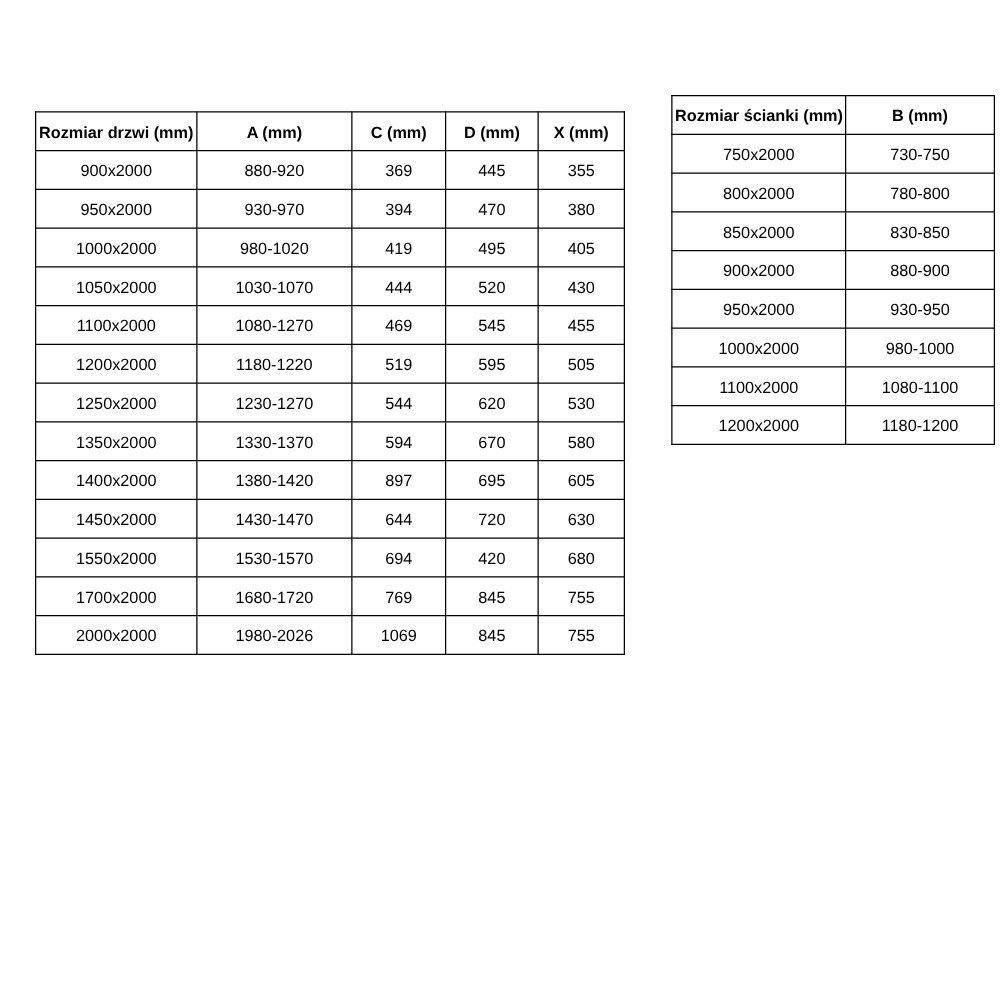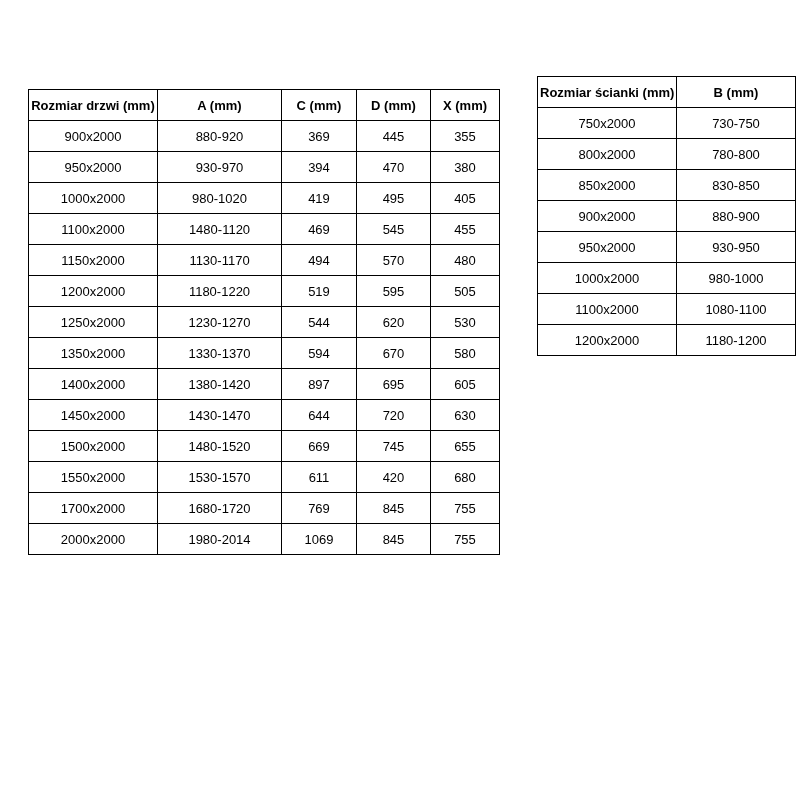--- a/index.html
+++ b/index.html
@@ -94,32 +94,32 @@
           <td>380</td>
         </tr>
         <tr>
           <td>1000x2000</td>
           <td>980-1020</td>
           <td>419</td>
           <td>495</td>
           <td>405</td>
         </tr>
         <tr>
+          <td>1050x2000</td>
+          <td>1030-1070</td>
+          <td>444</td>
+          <td>520</td>
+          <td>430</td>
+        </tr>
+        <tr>
           <td>1100x2000</td>
-          <td>1480-1120</td>
+          <td>1080-1270</td>
           <td>469</td>
           <td>545</td>
           <td>455</td>
-        </tr>
-        <tr>
-          <td>1150x2000</td>
-          <td>1130-1170</td>
-          <td>494</td>
-          <td>570</td>
-          <td>480</td>
         </tr>
         <tr>
           <td>1200x2000</td>
           <td>1180-1220</td>
           <td>519</td>
           <td>595</td>
           <td>505</td>
         </tr>
         <tr>
           <td>1250x2000</td>
@@ -143,43 +143,36 @@
           <td>605</td>
         </tr>
         <tr>
           <td>1450x2000</td>
           <td>1430-1470</td>
           <td>644</td>
           <td>720</td>
           <td>630</td>
         </tr>
         <tr>
-          <td>1500x2000</td>
-          <td>1480-1520</td>
-          <td>669</td>
-          <td>745</td>
-          <td>655</td>
-        </tr>
-        <tr>
           <td>1550x2000</td>
           <td>1530-1570</td>
-          <td>611</td>
+          <td>694</td>
           <td>420</td>
           <td>680</td>
         </tr>
         <tr>
           <td>1700x2000</td>
           <td>1680-1720</td>
           <td>769</td>
           <td>845</td>
           <td>755</td>
         </tr>
         <tr>
           <td>2000x2000</td>
-          <td>1980-2014</td>
+          <td>1980-2026</td>
           <td>1069</td>
           <td>845</td>
           <td>755</td>
         </tr>
       </tbody>
   </table>
 
   <table class="spec" id="wall-table">
     <colgroup>
         <col>

